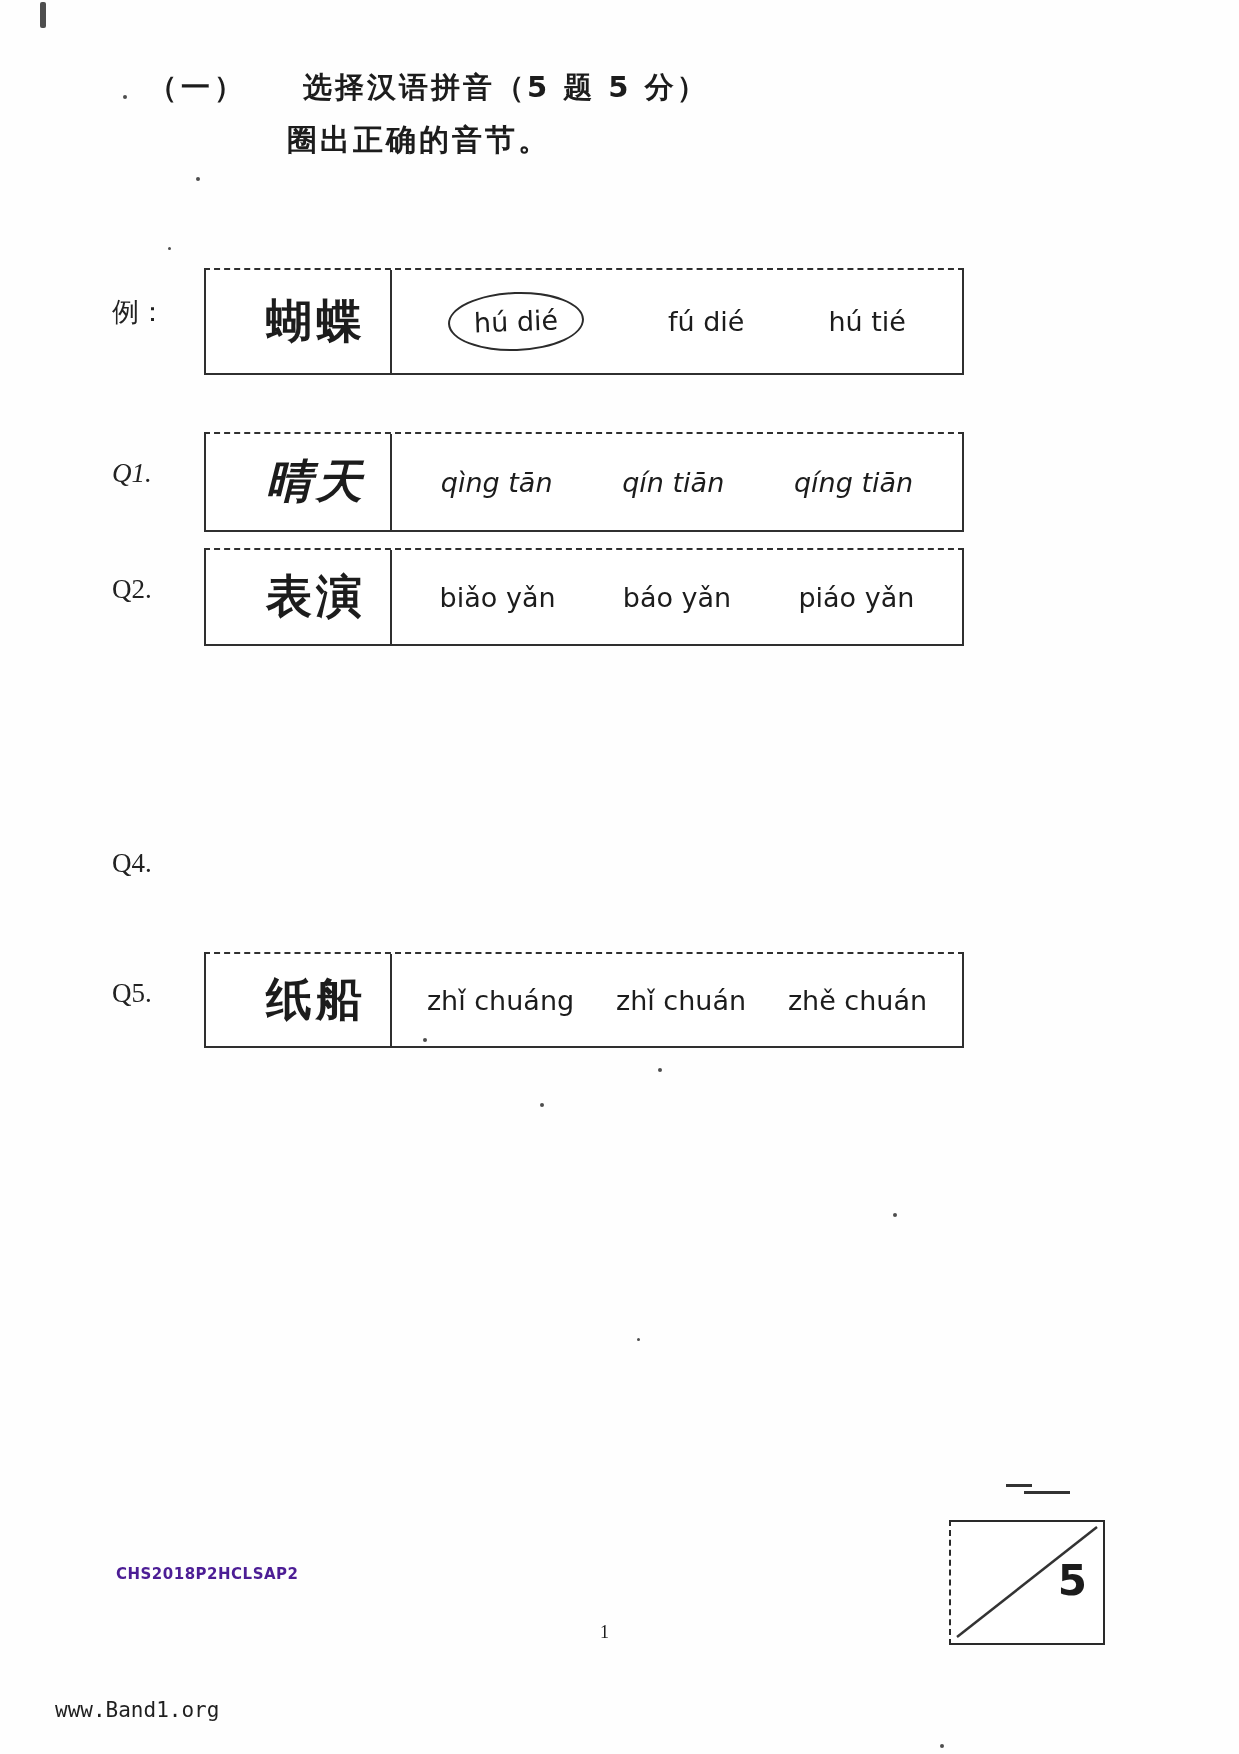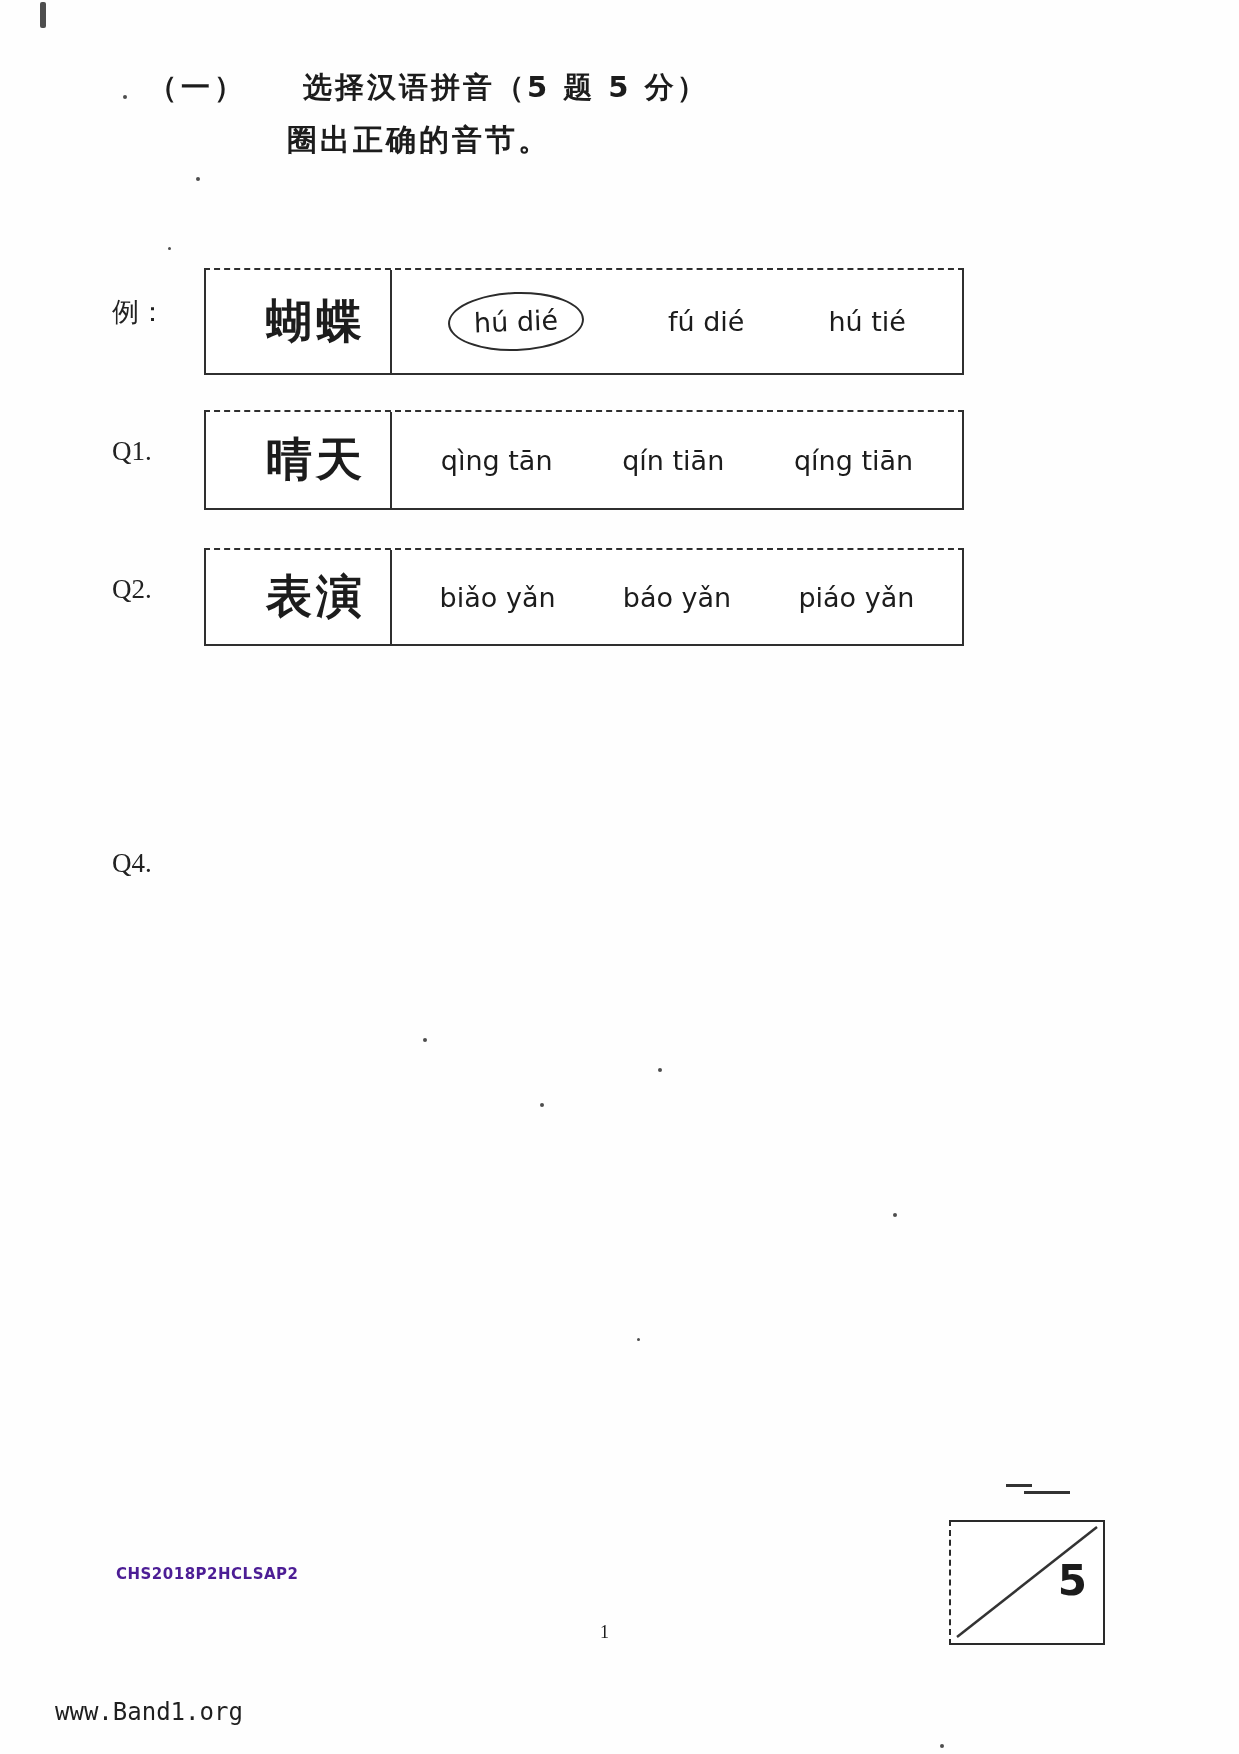--- a/index.html
+++ b/index.html
@@ -59,21 +59,21 @@
   .paper-code {
     position: absolute; left: 116px; top: 1565px;
     font-size: 15px; font-weight: 700; color: #4c1d95; letter-spacing: 0.5px;
   }
   .page-number {
     position: absolute; left: 600px; top: 1622px;
     font-size: 18px; font-family: "Liberation Serif", serif;
   }
   .website {
     position: absolute; left: 55px; top: 1698px;
-    font-size: 24px; font-family: "DejaVu Sans Mono", monospace; color: #1f1f1f;
+    font-size: 21px; font-family: "DejaVu Sans Mono", monospace; color: #1f1f1f;
   }
 
   
   .score-box {
     position: absolute; left: 949px; top: 1520px;
     width: 152px; height: 121px;
     border: 2.5px solid #2a2a2a;
     border-left-style: dashed;
     background: #fff;
   }
@@ -105,21 +105,21 @@
     <div class="row-box">
       <div class="word-cell">蝴蝶</div>
       <div class="options">
         <span class="option"><span class="circle"><span>hú dié</span></span></span>
         <span class="option">fú dié</span>
         <span class="option">hú tié</span>
       </div>
     </div>
   </div>
 
-  <div class="row" style="top:410px;height:100px;">
+  <div class="row" style="top:432px;height:100px;font-style:italic;">
     <div class="row-label">Q1.</div>
     <div class="row-box">
       <div class="word-cell">晴天</div>
       <div class="options">
         <span class="option">qìng tān</span>
         <span class="option">qín tiān</span>
         <span class="option">qíng tiān</span>
       </div>
     </div>
   </div>
@@ -134,20 +134,31 @@
         <span class="option">piáo yǎn</span>
       </div>
     </div>
   </div>
 
 
   <div class="row" style="top:822px;height:94px;">
     <div class="row-label">Q4.</div>
   </div>
 
+  <div class="row" style="top:952px;height:96px;">
+    <div class="row-label">Q5.</div>
+    <div class="row-box">
+      <div class="word-cell">纸船</div>
+      <div class="options">
+        <span class="option">zhǐ chuáng</span>
+        <span class="option">zhǐ chuán</span>
+        <span class="option">zhě chuán</span>
+      </div>
+    </div>
+  </div>
 
   <div class="paper-code">CHS2018P2HCLSAP2</div>
   <div class="page-number">1</div>
   <div class="website">www.Band1.org</div>
 
   <div class="scribble">
     <div class="s1"></div>
       <div class="s2"></div>
   </div>
   <div class="score-box">

